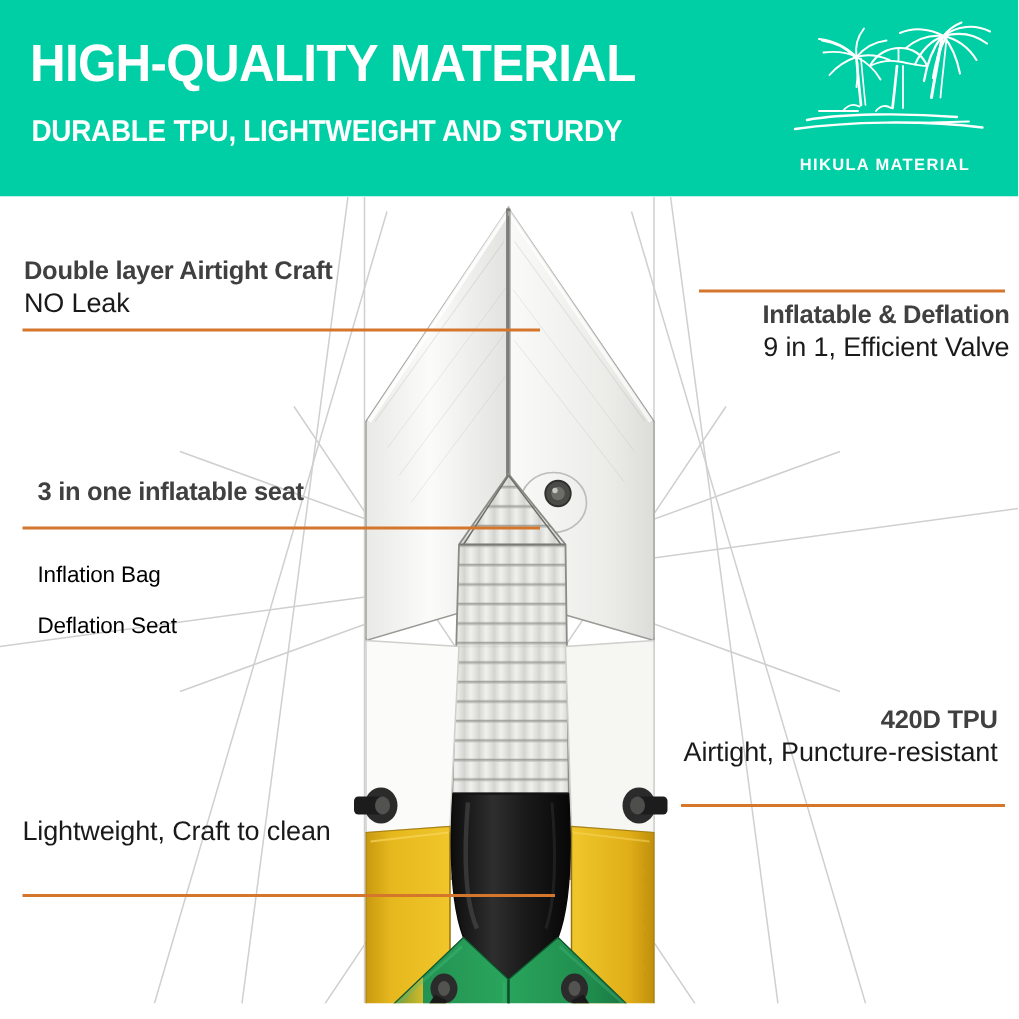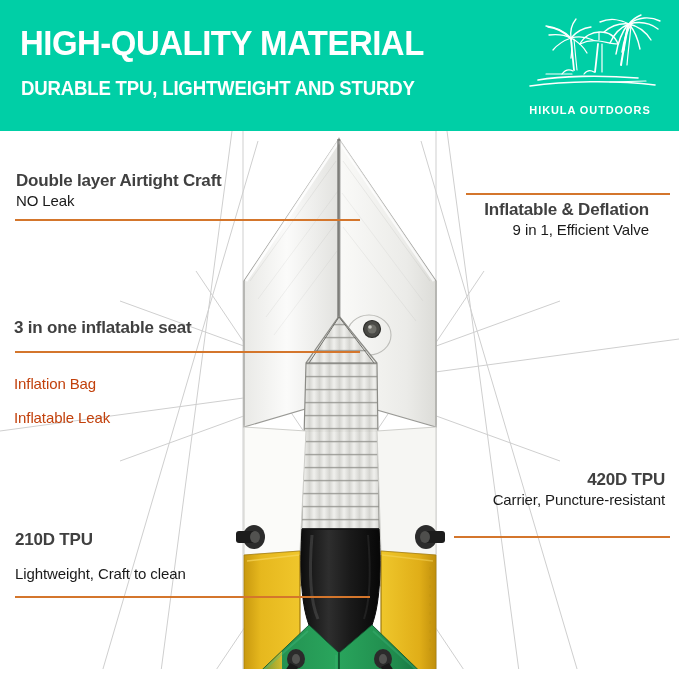--- a/index.html
+++ b/index.html
@@ -100,49 +100,49 @@
   }
   .callout .c-title {
     font-size: 17px;
     font-weight: bold;
     color: #404040;
     white-space: nowrap;
     line-height: 1.25;
     letter-spacing: -0.2px;
   }
   .callout .c-sub {
-    font-size: 15px;
+    font-size: 18px;
     font-weight: normal;
     color: #1a1a1a;
     white-space: nowrap;
     line-height: 1.3;
     letter-spacing: -0.1px;
   }
   .callout .c-item {
     font-size: 15px;
-    color: #c2410c;
+    color: #000000;
     white-space: nowrap;
     line-height: 1;
     margin-bottom: 19px;
     letter-spacing: -0.1px;
   }
   .callout.align-right { text-align: right; }
 
   
   .rule {
     position: absolute;
     height: 2px;
     background: #d4762c;
   }
 
   
   #callout-airtight   { left: 16px;  top: 39px;  }
-  #callout-seat       { left: 14px;  top: 186px; }
+  #callout-seat       { left: 25px;  top: 186px; }
   #callout-210d       { left: 15px;  top: 398px; }
-  #callout-valve      { right: 30px; top: 68px;  }
+  #callout-valve      { right: 6px; top: 68px;  }
   #callout-420d       { right: 14px; top: 338px; }
 
   #rule-airtight { left: 15px;  top: 88px;  width: 345px; }
   #rule-seat     { left: 15px;  top: 220px; width: 345px; }
   #rule-210d     { left: 15px;  top: 465px; width: 355px; }
   #rule-valve    { left: 466px; top: 62px;  width: 204px; }
   #rule-420d     { left: 454px; top: 405px; width: 216px; }
 </style>
 </head>
 <body>
@@ -196,21 +196,21 @@
 
           <path d="M52 66 C55 62 59 61 63 63" stroke-width="1.2"></path>
           <path d="M74 66 C77 62 81 62 84 64" stroke-width="1.2"></path>
 
           <path d="M28 72 C50 68 90 67 128 70" stroke-width="1.6"></path>
           <path d="M20 78 C55 73 105 72 145 77" stroke-width="1.6"></path>
           <path d="M36 66 L62 66" stroke-width="1.2"></path>
           <path d="M100 74 L136 73" stroke-width="1.2"></path>
         </g>
       </svg>
-      <div class="logo-word">HIKULA OUTDOORS</div>
+      <div class="logo-word">HIKULA MATERIAL</div>
     </div>
   </div>
 
   <div class="stage">
 
     <svg class="product" width="679" height="548" viewBox="0 0 679 548">
       <defs>
         <linearGradient id="deckGrad" x1="0" y1="0" x2="1" y2="0">
           <stop offset="0%" stop-color="#e9e9e6"></stop>
           <stop offset="45%" stop-color="#fbfbfa"></stop>
@@ -378,31 +378,30 @@
     <div class="rule" id="rule-valve"></div>
     <div class="callout align-right" id="callout-valve">
       <div class="c-title">Inflatable &amp; Deflation</div>
       <div class="c-sub">9 in 1, Efficient Valve</div>
     </div>
 
     <div class="callout" id="callout-seat">
       <div class="c-title">3 in one inflatable seat</div>
       <div style="height:38px"></div>
       <div class="c-item">Inflation Bag</div>
-      <div class="c-item">Inflatable Leak</div>
+      <div class="c-item">Deflation Seat</div>
     </div>
     <div class="rule" id="rule-seat"></div>
 
     <div class="callout align-right" id="callout-420d">
       <div class="c-title">420D TPU</div>
-      <div class="c-sub">Carrier, Puncture-resistant</div>
+      <div class="c-sub">Airtight, Puncture-resistant</div>
     </div>
     <div class="rule" id="rule-420d"></div>
 
     <div class="callout" id="callout-210d">
-      <div class="c-title">210D TPU</div>
       <div style="height:14px"></div>
       <div class="c-sub">Lightweight, Craft to clean</div>
     </div>
     <div class="rule" id="rule-210d"></div>
 
   </div>
 </div>
 
 </body></html>

